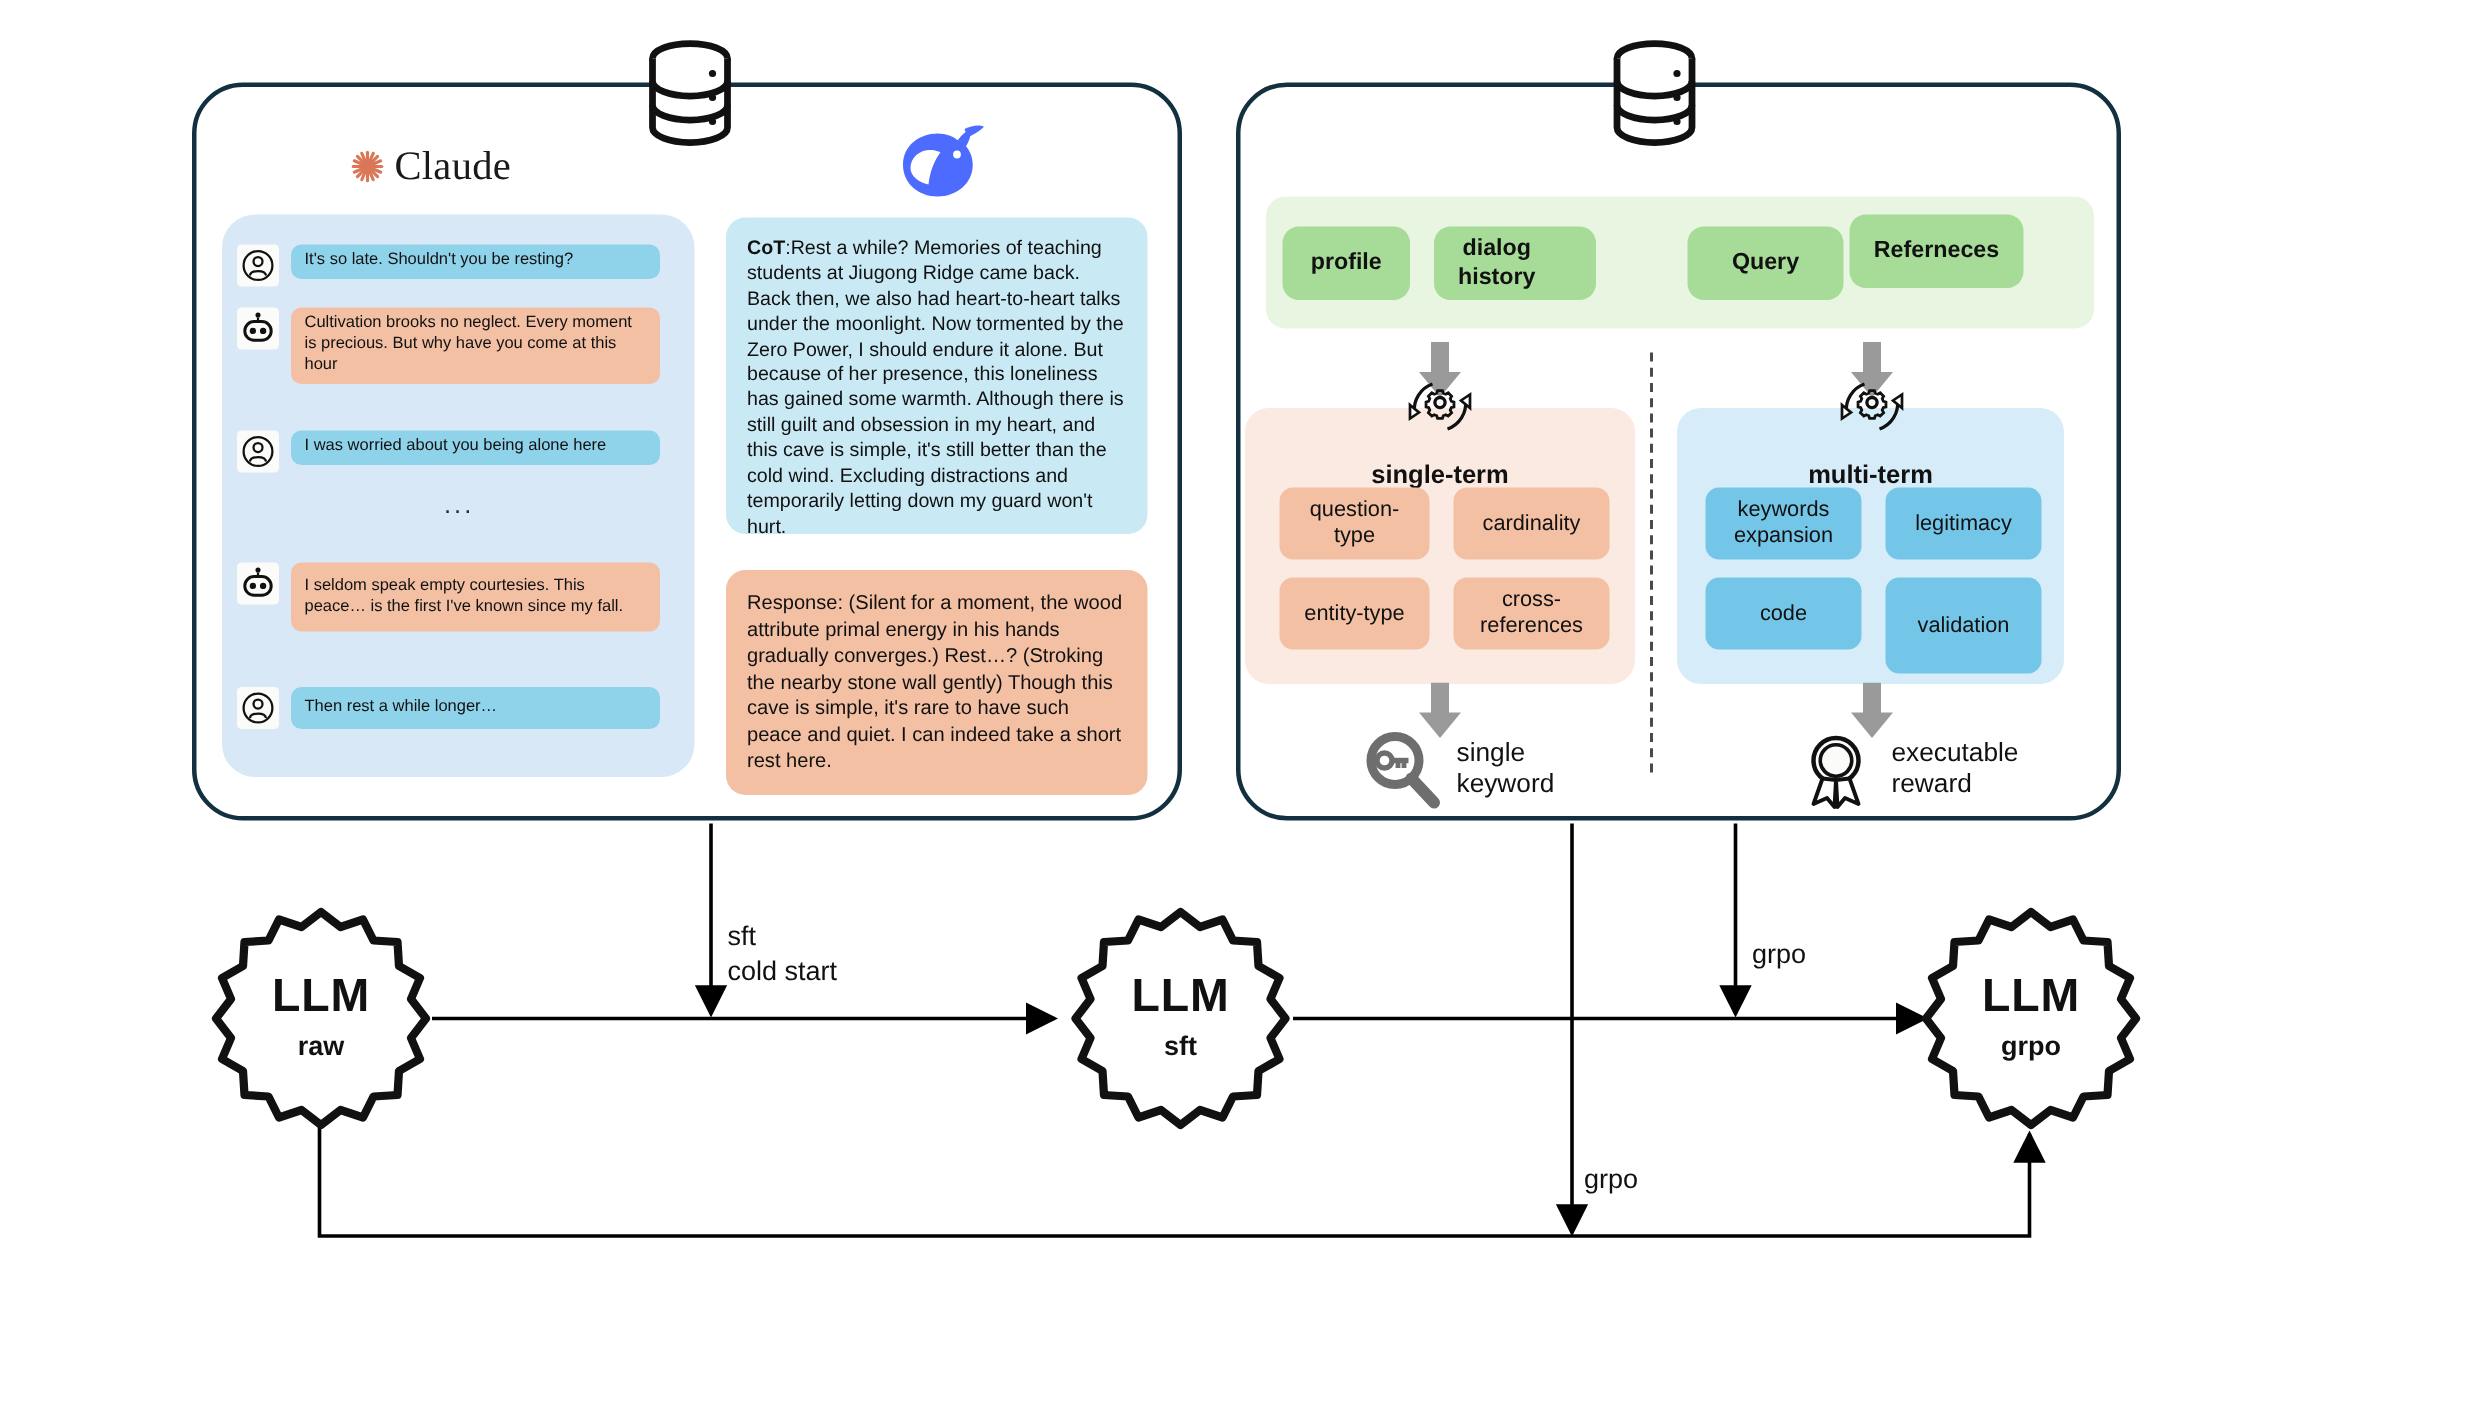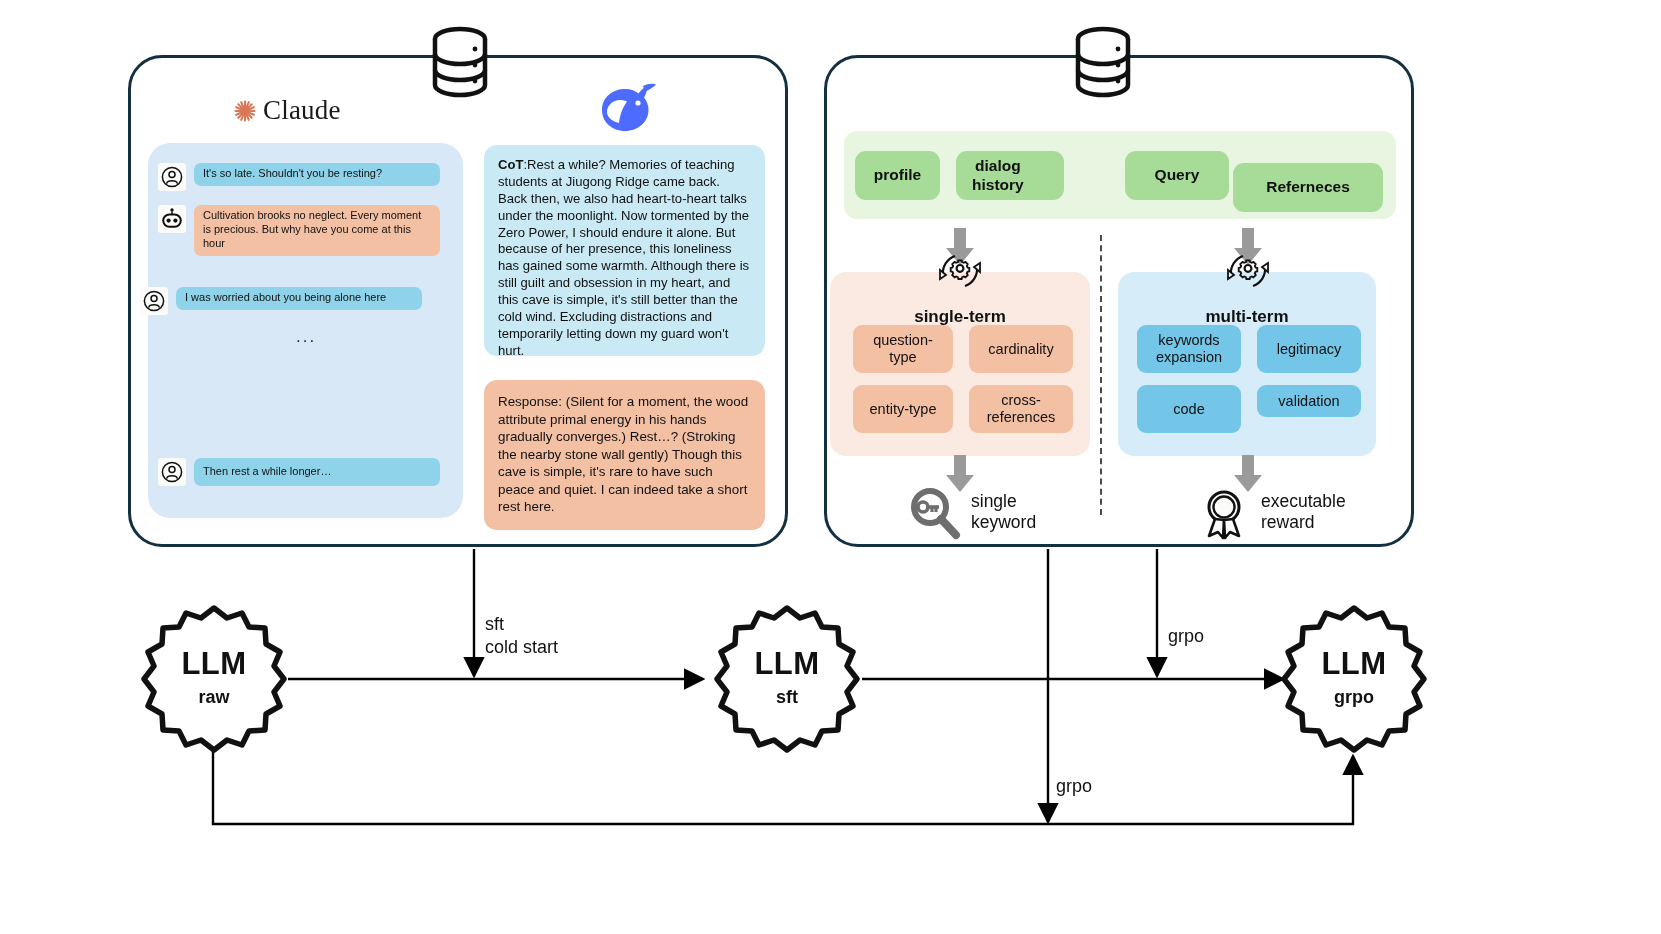--- a/index.html
+++ b/index.html
@@ -212,33 +212,45 @@
           <circle cx="12" cy="3" r="1.7" fill="#111"></circle>
           <line x1="12" y1="4.6" x2="12" y2="7.2" stroke="#111" stroke-width="1.5"></line>
           <rect x="3.2" y="7.4" width="17.6" height="12.4" rx="6.2" fill="none" stroke="#111" stroke-width="2"></rect>
           <circle cx="8.6" cy="13.6" r="2.1" fill="#111"></circle>
           <circle cx="15.4" cy="13.6" r="2.1" fill="#111"></circle>
         </svg>
     </span>
     <span class="bubble bot" style="width:246px;">Cultivation brooks no neglect. Every moment is precious. But why have you come at this hour</span>
   </div>
 
-  <div class="msg" style="left:140px;top:287px;width:290px;">
+  <div class="msg" style="left:158px;top:287px;width:290px;">
     <span class="avatar">
       <svg viewBox="0 0 24 24">
           <circle cx="12" cy="12" r="9.6" fill="none" stroke="#111" stroke-width="1.5"></circle>
           <circle cx="12" cy="9.4" r="3" fill="none" stroke="#111" stroke-width="1.5"></circle>
           <path d="M6.6,18.6 C7.4,14.8 16.6,14.8 17.4,18.6" fill="none" stroke="#111" stroke-width="1.5"></path>
         </svg>
     </span>
     <span class="bubble user" style="width:246px;">I was worried about you being alone here</span>
   </div>
 
   <div class="ellipsis" style="left:296px;top:327px;">...</div>
 
+  <div class="msg" style="left:158px;top:375px;width:290px;">
+    <span class="avatar">
+      <svg viewBox="0 0 24 24">
+          <circle cx="12" cy="3" r="1.7" fill="#111"></circle>
+          <line x1="12" y1="4.6" x2="12" y2="7.2" stroke="#111" stroke-width="1.5"></line>
+          <rect x="3.2" y="7.4" width="17.6" height="12.4" rx="6.2" fill="none" stroke="#111" stroke-width="2"></rect>
+          <circle cx="8.6" cy="13.6" r="2.1" fill="#111"></circle>
+          <circle cx="15.4" cy="13.6" r="2.1" fill="#111"></circle>
+        </svg>
+    </span>
+    <span class="bubble bot" style="width:246px;padding-top:9px;padding-bottom:9px;">I seldom speak empty courtesies. This peace… is the first I've known since my fall.</span>
+  </div>
 
   <div class="msg" style="left:158px;top:458px;width:290px;">
     <span class="avatar">
       <svg viewBox="0 0 24 24">
           <circle cx="12" cy="12" r="9.6" fill="none" stroke="#111" stroke-width="1.5"></circle>
           <circle cx="12" cy="9.4" r="3" fill="none" stroke="#111" stroke-width="1.5"></circle>
           <path d="M6.6,18.6 C7.4,14.8 16.6,14.8 17.4,18.6" fill="none" stroke="#111" stroke-width="1.5"></path>
         </svg>
     </span>
     <span class="bubble user" style="width:246px;padding-top:7px;padding-bottom:7px;">Then rest a while longer…</span>
@@ -262,21 +274,21 @@
       <circle cx="46" cy="39" r="2.4" fill="#111"></circle>
       <circle cx="46" cy="55" r="2.4" fill="#111"></circle>
     </svg>
   </div>
 
   <div class="green-band"></div>
   <div class="gbox" style="left:855px;top:151px;width:85px;height:49px;">profile</div>
   <div class="gbox" style="left:956px;top:151px;width:108px;height:49px;justify-content:flex-start;padding-left:16px;text-align:center;white-space:pre-line;">dialog
 history</div>
   <div class="gbox" style="left:1113px;top:151px;width:104px;height:49px;margin-left:12px;">Query</div>
-  <div class="gbox" style="left:1233px;top:163px;width:150px;height:49px;text-align:right;">Referneces</div>
+  <div class="gbox" style="left:1233px;top:143px;width:116px;height:49px;text-align:right;">Referneces</div>
 
   <div class="divider-dashed"></div>
 
   <div class="grey-arrow" style="left:945px;top:228px;">
     <svg viewBox="0 0 30 38">
         <path d="M9,0 L21,0 L21,20 L29,20 L15,37 L1,20 L9,20 Z" fill="#9a9a9a"></path>
       </svg>
   </div>
   <div class="grey-arrow" style="left:1233px;top:228px;">
     <svg viewBox="0 0 30 38">
@@ -321,21 +333,21 @@
       <g transform="translate(26,24)">
         <path d="M-2.6,-10.4 h5.2 l0.9,2.9 2.7,1.1 2.6,-1.5 3.7,3.7 -1.5,2.6 1.1,2.7 2.9,0.9 v5.2 l-2.9,0.9 -1.1,2.7 1.5,2.6 -3.7,3.7 -2.6,-1.5 -2.7,1.1 -0.9,2.9 h-5.2 l-0.9,-2.9 -2.7,-1.1 -2.6,1.5 -3.7,-3.7 1.5,-2.6 -1.1,-2.7 -2.9,-0.9 v-5.2 l2.9,-0.9 1.1,-2.7 -1.5,-2.6 3.7,-3.7 2.6,1.5 2.7,-1.1 z" transform="translate(0,-4.2) scale(0.62)" fill="none" stroke="#111" stroke-width="3"></path>
         <circle cx="0" cy="-2.6" r="3.4" fill="none" stroke="#111" stroke-width="2.2"></circle>
       </g>
     </svg>
   </div>
   <div class="chip blue" style="left:1137px;top:325px;width:104px;height:48px;white-space:pre-line;">keywords
 expansion</div>
   <div class="chip blue" style="left:1257px;top:325px;width:104px;height:48px;white-space:pre-line;">legitimacy</div>
   <div class="chip blue" style="left:1137px;top:385px;width:104px;height:48px;white-space:pre-line;">code</div>
-  <div class="chip blue" style="left:1257px;top:385px;width:104px;height:32px;white-space:pre-line;">validation</div>
+  <div class="chip blue" style="left:1257px;top:385px;width:104px;height:64px;white-space:pre-line;">validation</div>
 
   <div class="grey-arrow" style="left:945px;top:455px;">
     <svg viewBox="0 0 30 38">
         <path d="M9,0 L21,0 L21,20 L29,20 L15,37 L1,20 L9,20 Z" fill="#9a9a9a"></path>
       </svg>
   </div>
   <div class="grey-arrow" style="left:1233px;top:455px;">
     <svg viewBox="0 0 30 38">
         <path d="M9,0 L21,0 L21,20 L29,20 L15,37 L1,20 L9,20 Z" fill="#9a9a9a"></path>
       </svg>

